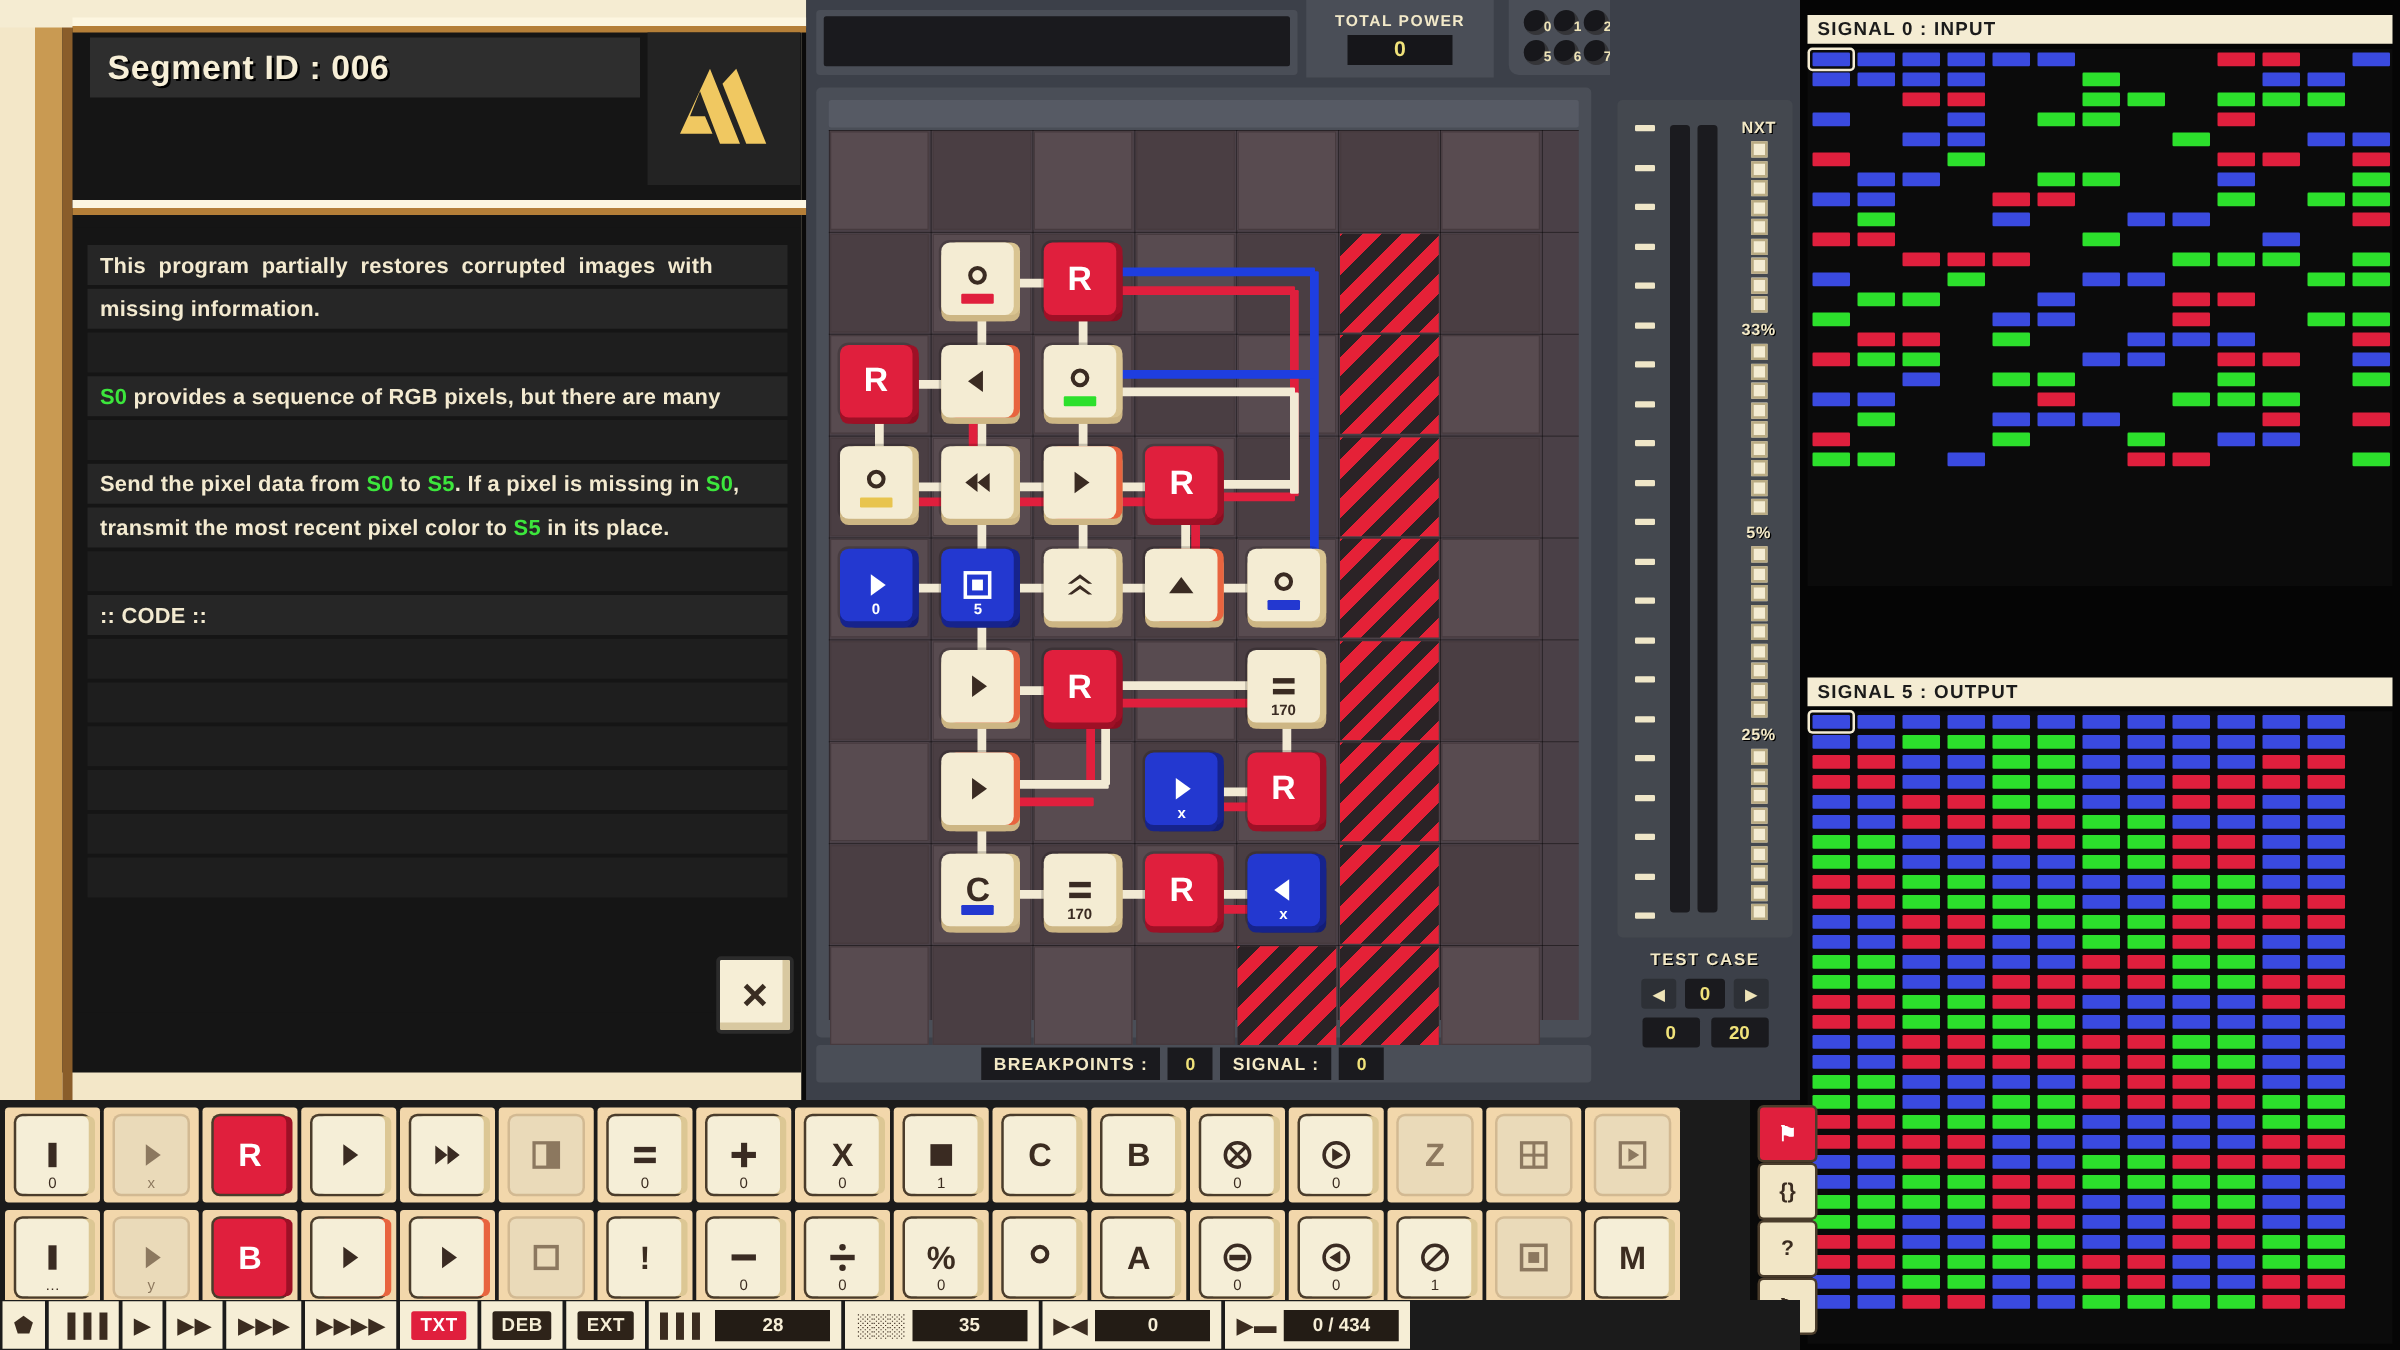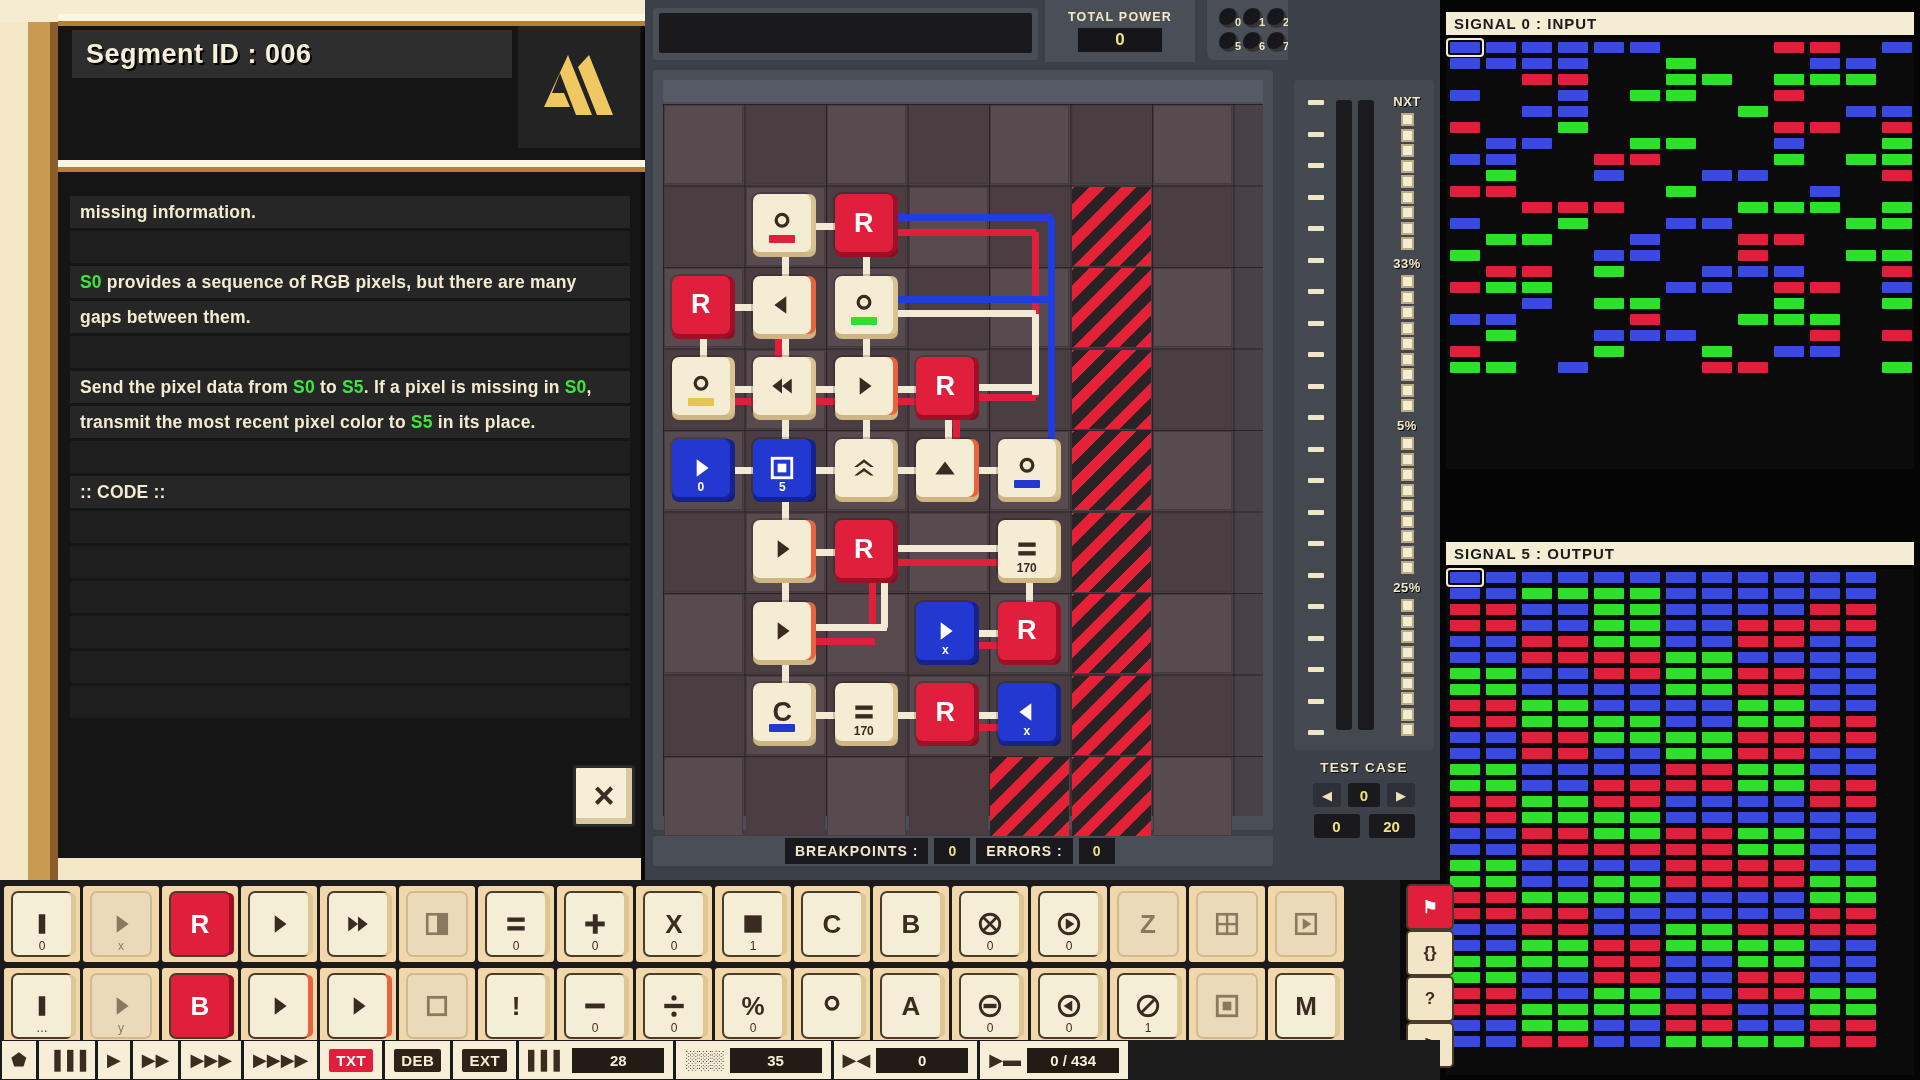--- a/index.html
+++ b/index.html
@@ -209,24 +209,24 @@
     <div class="logo-box">
       <svg viewBox="0 0 74 68">
         <polygon points="26,2 50,62 34,62 18,20 10,40 22,40 28,54 2,54" fill="#f0c861"></polygon>
         <polygon points="47,2 71,62 55,62 36,14" fill="#f0c861"></polygon>
       </svg>
     </div>
 
     <div class="brief-div"></div>
 
     <div class="desc" id="desc-lines">
+        <div class="dline just">This  program  partially  restores  corrupted  images  with</div>
         <div class="dline">missing information.</div>
         <div class="dline empty"></div>
         <div class="dline"><span class="g">S0</span> provides a sequence of RGB pixels, but there are many</div>
-        <div class="dline">gaps between them.</div>
         <div class="dline empty"></div>
         <div class="dline">Send the pixel data from <span class="g">S0</span> to <span class="g">S5</span>. If a pixel is missing in <span class="g">S0</span>,</div>
         <div class="dline">transmit the most recent pixel color to <span class="g">S5</span> in its place.</div>
         <div class="dline empty"></div>
         <div class="dline">:: CODE ::</div>
         <div class="dline empty"></div>
         <div class="dline empty"></div>
         <div class="dline empty"></div>
         <div class="dline empty"></div>
         <div class="dline empty"></div>
@@ -514,21 +514,21 @@
               <path d="M16 4 L16 20 L5 12 Z"></path>
             </svg>
             <div class="sub">x</div>
           </div>
         </div>
     </div>
 
     <div class="status-bar">
       <div class="sb-lab">BREAKPOINTS :</div>
       <div class="sb-val">0</div>
-      <div class="sb-lab">ERRORS :</div>
+      <div class="sb-lab">SIGNAL :</div>
       <div class="sb-val">0</div>
     </div>
   </div>
 
   <div class="slidecol">
     <div class="slidebody">
       <div class="ticks" id="ticks">
           <div class="tick" style="top: 0px;"></div>
           <div class="tick" style="top: 31.5px;"></div>
           <div class="tick" style="top: 63px;"></div>

